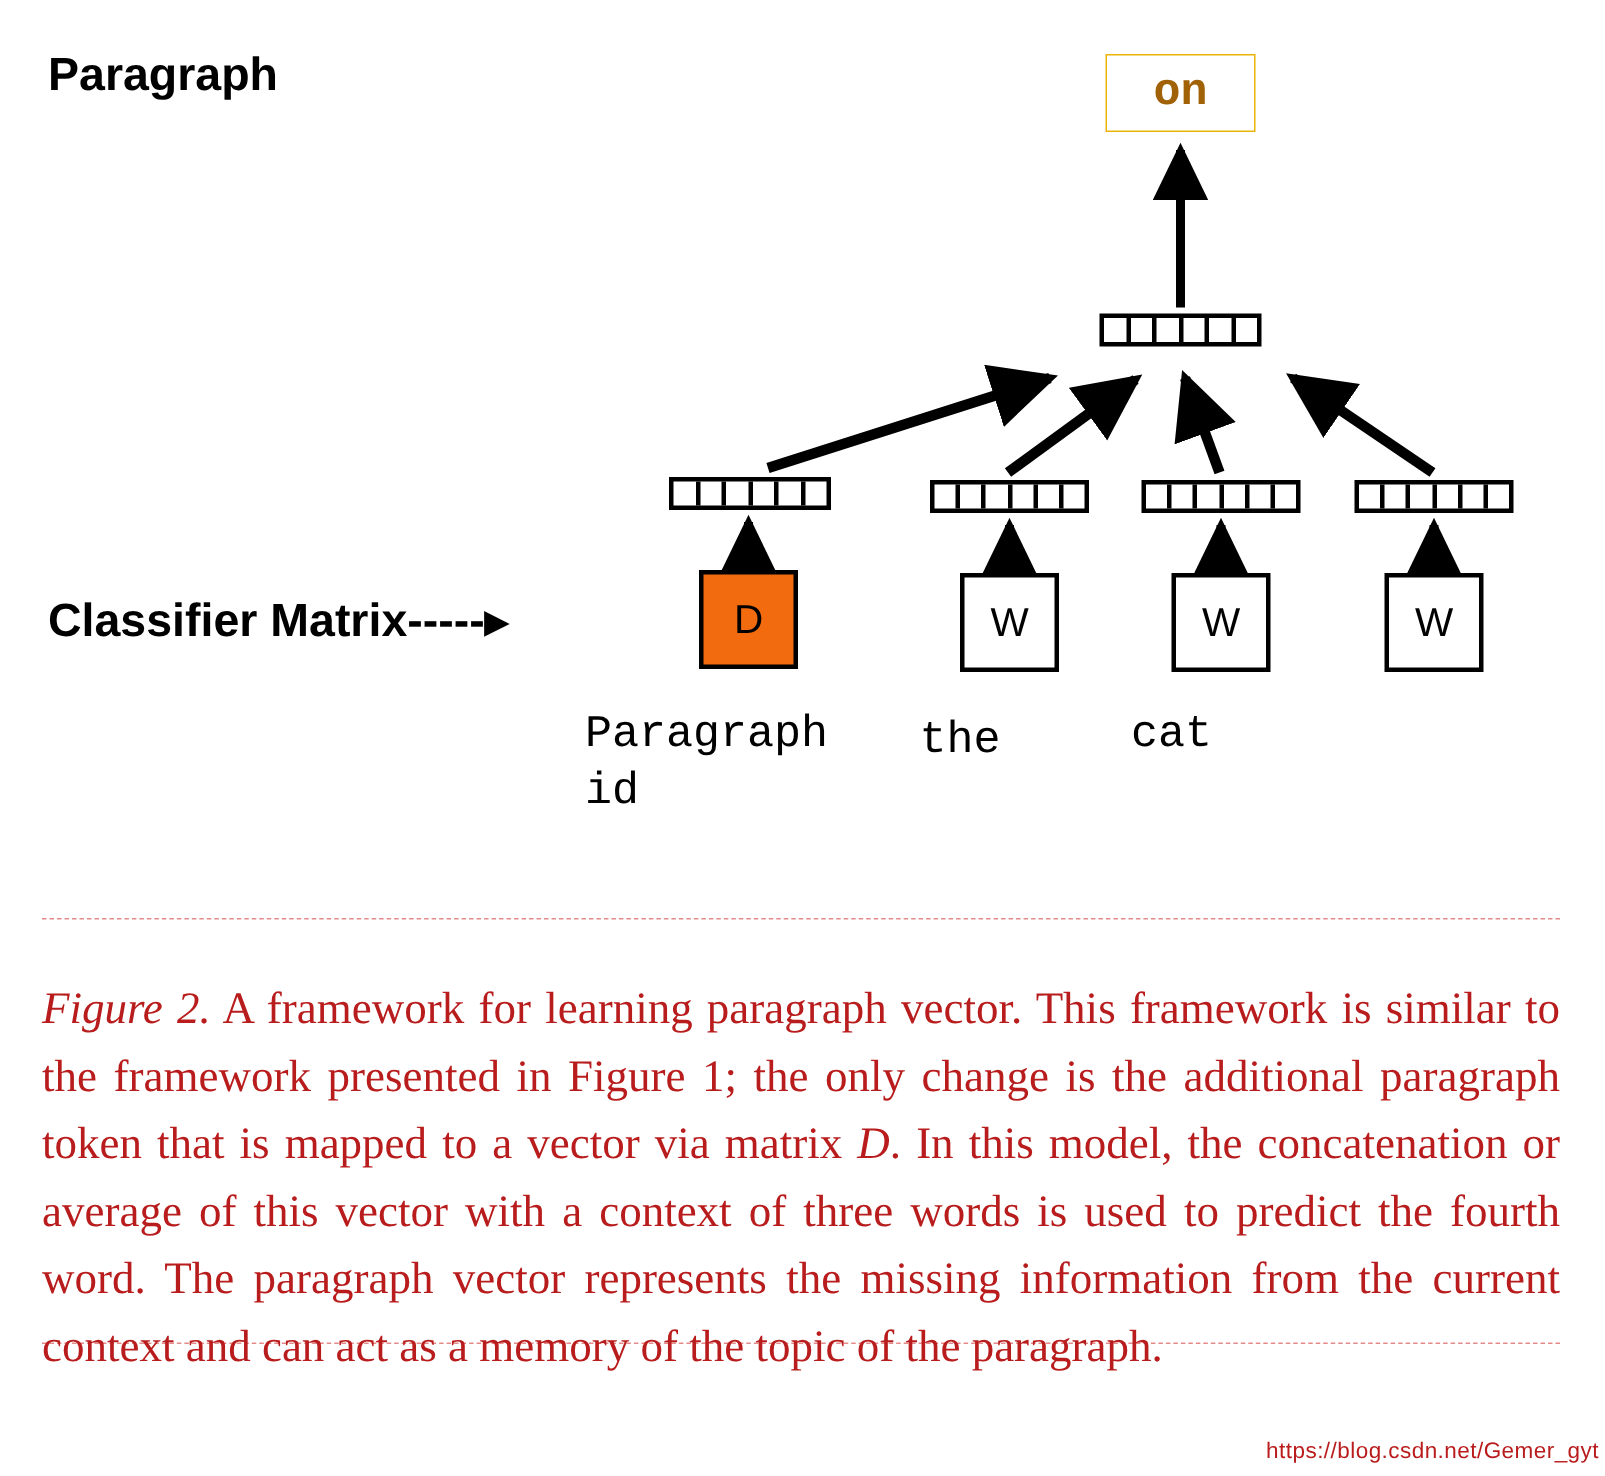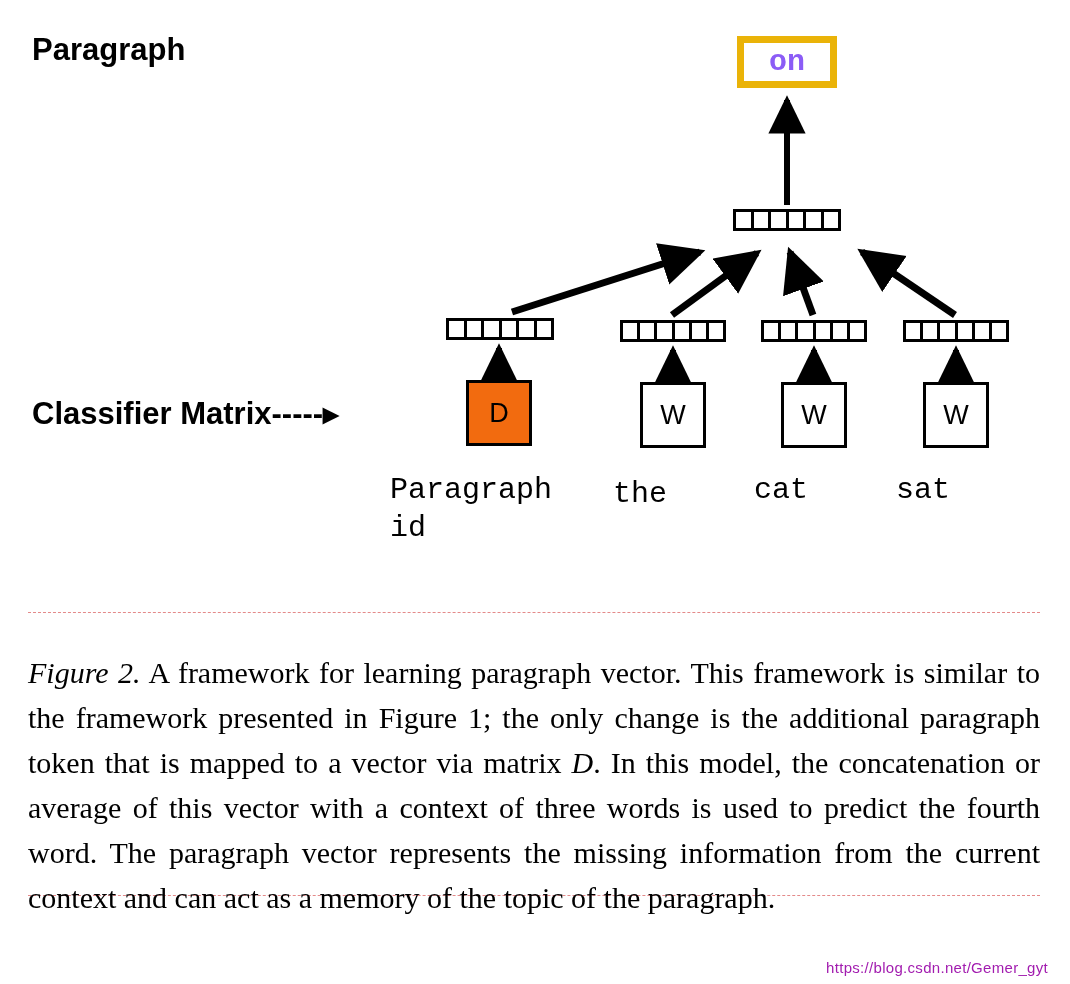--- a/index.html
+++ b/index.html
@@ -33,30 +33,30 @@
     white-space: nowrap;
   }
 
   #label-classifier { left: 32px; top: 32px; }
   #label-average { left: 32px; top: 205px; }
   #label-matrix { left: 32px; top: 395px; }
 
   
   .word-box {
     position: absolute;
-    border: 7px solid #eab308;
+    border: 1px solid #eab308;
     background: #fff;
     box-sizing: border-box;
     display: flex;
     align-items: center;
     justify-content: center;
     font-family: "Liberation Mono", monospace;
     font-weight: bold;
     font-size: 30px;
-    color: #8b5cf6;
+    color: #a16207;
   }
   #out-on {
     left: 737px;
     top: 36px;
     width: 100px;
     height: 52px;
   }
 
   
   .matrix-box {
@@ -127,32 +127,32 @@
 
   #caption-text {
     position: absolute;
     left: 0;
     top: 8px;
     width: 1012px;
     font-family: "Liberation Serif", serif;
     font-size: 30px;
     line-height: 45px;
     text-align: justify;
-    color: #000000;
+    color: #b91c1c;
   }
   #caption-text .fig-num { font-style: italic; }
   #caption-text .mathvar { font-style: italic; }
 
   #watermark {
     position: absolute;
-    right: 22px;
+    right: 4px;
     bottom: 8px;
     font-family: "Liberation Sans", sans-serif;
     font-size: 15px;
-    color: #a21caf;
+    color: #b91c1c;
     letter-spacing: 0.3px;
   }
 </style>
 </head>
 <body>
 
 <div id="figure-area">
 
   <div class="label-text" id="label-classifier">Paragraph</div>
   <div class="label-text" id="label-matrix">Classifier Matrix-----▸</div>
@@ -203,21 +203,20 @@
 
   <div class="matrix-box orange" style="left:466px; top:380px;">D</div>
   <div class="matrix-box" style="left:640px; top:382px;">W</div>
   <div class="matrix-box" style="left:781px; top:382px;">W</div>
   <div class="matrix-box" style="left:923px; top:382px;">W</div>
 
   <div class="token-caption" style="left:390px; top:472px; width:220px;">Paragraph
 id</div>
   <div class="token-caption" style="left:613px; top:476px; width:120px;">the</div>
   <div class="token-caption" style="left:754px; top:472px; width:120px;">cat</div>
-  <div class="token-caption" style="left:896px; top:472px; width:120px;">sat</div>
 
   <svg class="arrows" viewBox="0 0 1070 600">
     <defs>
       <marker id="ah" markerWidth="7" markerHeight="7" refX="5.6" refY="3.1" orient="auto" markerUnits="strokeWidth">
         <path d="M0,0 L6.4,3.1 L0,6.2 z" fill="#000"></path>
       </marker>
     </defs>
 
     <line x1="787" y1="205" x2="787" y2="100" stroke="#000" stroke-width="6" marker-end="url(#ah)"></line>
 

